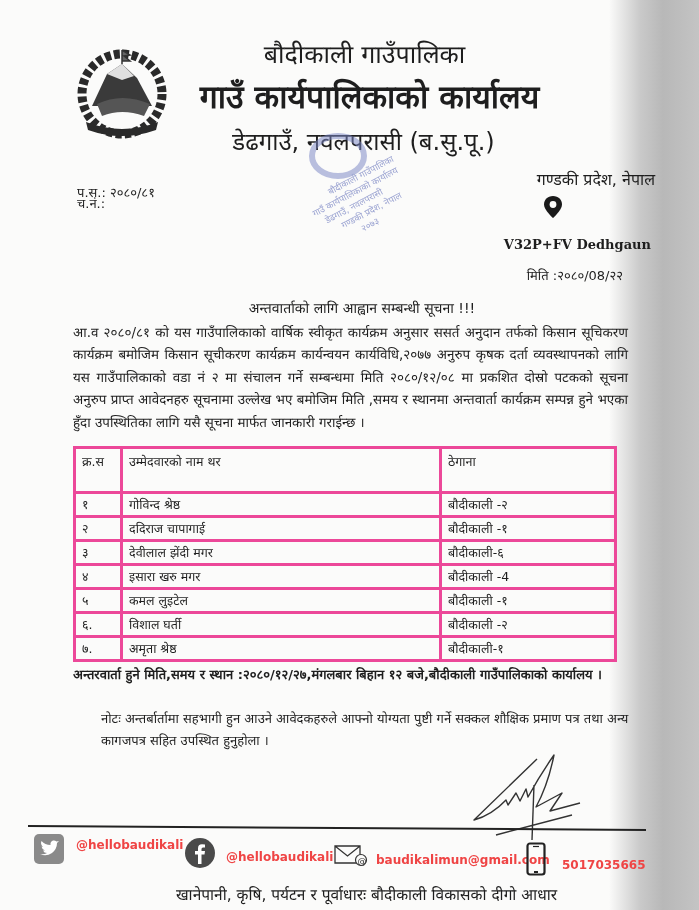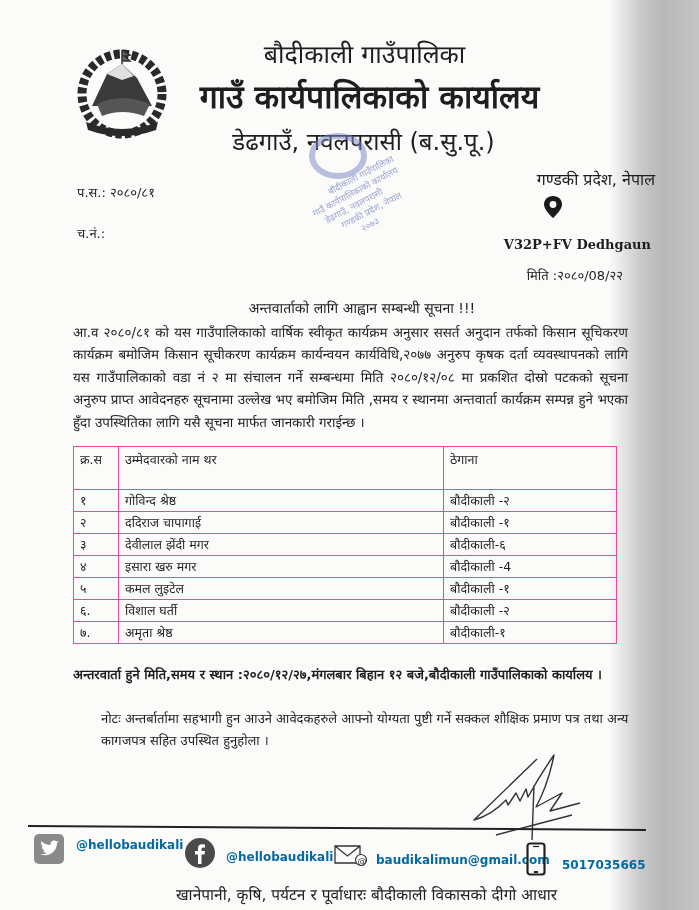--- a/index.html
+++ b/index.html
@@ -12,42 +12,42 @@
     position: absolute; top: 0; right: 0; width: 90px; height: 910px;
     background: linear-gradient(to right, rgba(250,250,250,0) 0%, #c9c9c9 35%, #b8b8b8 60%, #c4c4c4 100%);
   }
   .emblem { position: absolute; left: 72px; top: 44px; width: 100px; height: 96px; }
   .hdr { position: absolute; left: 0; width: 699px; text-align: center; white-space: nowrap; }
   .hdr1 { top: 36px; font-size: 25px; padding-left: 30px; box-sizing: border-box; }
   .hdr2 { top: 74px; font-size: 32px; font-weight: bold; padding-left: 40px; box-sizing: border-box; }
   .hdr3 { top: 124px; font-size: 24px; padding-left: 28px; box-sizing: border-box; }
   .stamp { position: absolute; left: 292px; top: 130px; width: 112px; height: 112px; opacity: .75; }
   .ref { position: absolute; left: 77px; font-size: 13px; }
-  .ref1 { top: 183px; } .ref2 { top: 224px; }
+  .ref1 { top: 183px; } .ref2 { top: 194px; }
   .addr { position: absolute; right: 44px; text-align: right; white-space: nowrap; }
   .addr1 { top: 168px; font-size: 16px; }
   .pin { position: absolute; left: 541px; top: 195px; width: 24px; height: 24px; }
   .addr2 { top: 237px; font-size: 13px; font-weight: bold; font-family: "DejaVu Serif", serif; right: 48px; }
   .addr3 { top: 266px; font-size: 13px; right: 76px; }
   .title { position: absolute; top: 298px; left: 0; width: 699px; text-align: center; font-size: 14px; padding-left: 25px; box-sizing: border-box; }
   .para { position: absolute; left: 73px; top: 322px; width: 555px; font-size: 13.4px; line-height: 22.4px; text-align: justify; }
   table.cand {
     position: absolute; left: 73px; top: 446px; width: 544px;
     border-collapse: collapse; font-size: 12.5px;
   }
-  table.cand td { border: 1px solid #ec4899; padding: 0 6px; height: 21px; vertical-align: middle; }
+  table.cand td { border: 3px solid #ec4899; padding: 0 6px; height: 21px; vertical-align: middle; }
   table.cand tr.head td { height: 38px; vertical-align: top; padding-top: 4px; }
   table.cand td.c1 { width: 32px; }
   table.cand td.c3 { width: 160px; }
   .note { position: absolute; left: 73px; width: 560px; font-size: 13px; line-height: 22px; }
   .note1 { top: 664px; font-weight: bold; }
   .note2 { top: 708px; margin-left: 28px; }
   .sign { position: absolute; left: 462px; top: 745px; width: 140px; height: 95px; }
   .footer-rule { position: absolute; left: 28px; top: 827px; width: 618px; height: 2px; background: #222; transform: rotate(0.35deg); }
-  .foot { position: absolute; top: 838px; font-size: 12px; font-weight: bold; color: #0369a1; }
+  .foot { position: absolute; top: 838px; font-size: 12px; font-weight: bold; color: #ef4444; }
   .ico { position: absolute; }
   .slogan { position: absolute; top: 883px; left: 0; width: 699px; text-align: center; font-size: 15.5px; padding-left: 34px; box-sizing: border-box; }
 </style>
 </head>
 <body>
 
 <div class="scan-edge"></div>
 
 <svg class="emblem" viewBox="0 0 100 96">
   <circle cx="50" cy="50" r="40" fill="none" stroke="#2a2a2a" stroke-width="9" stroke-dasharray="6 3"></circle>

